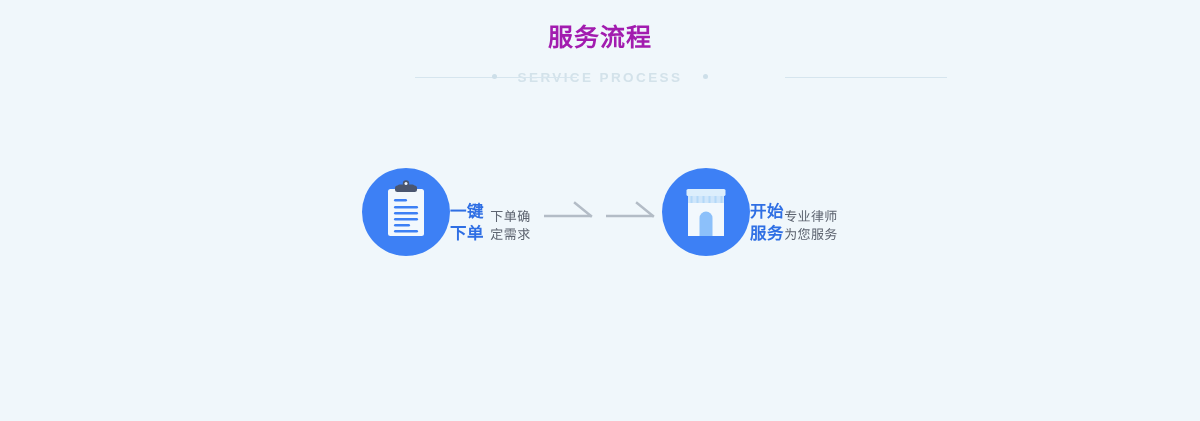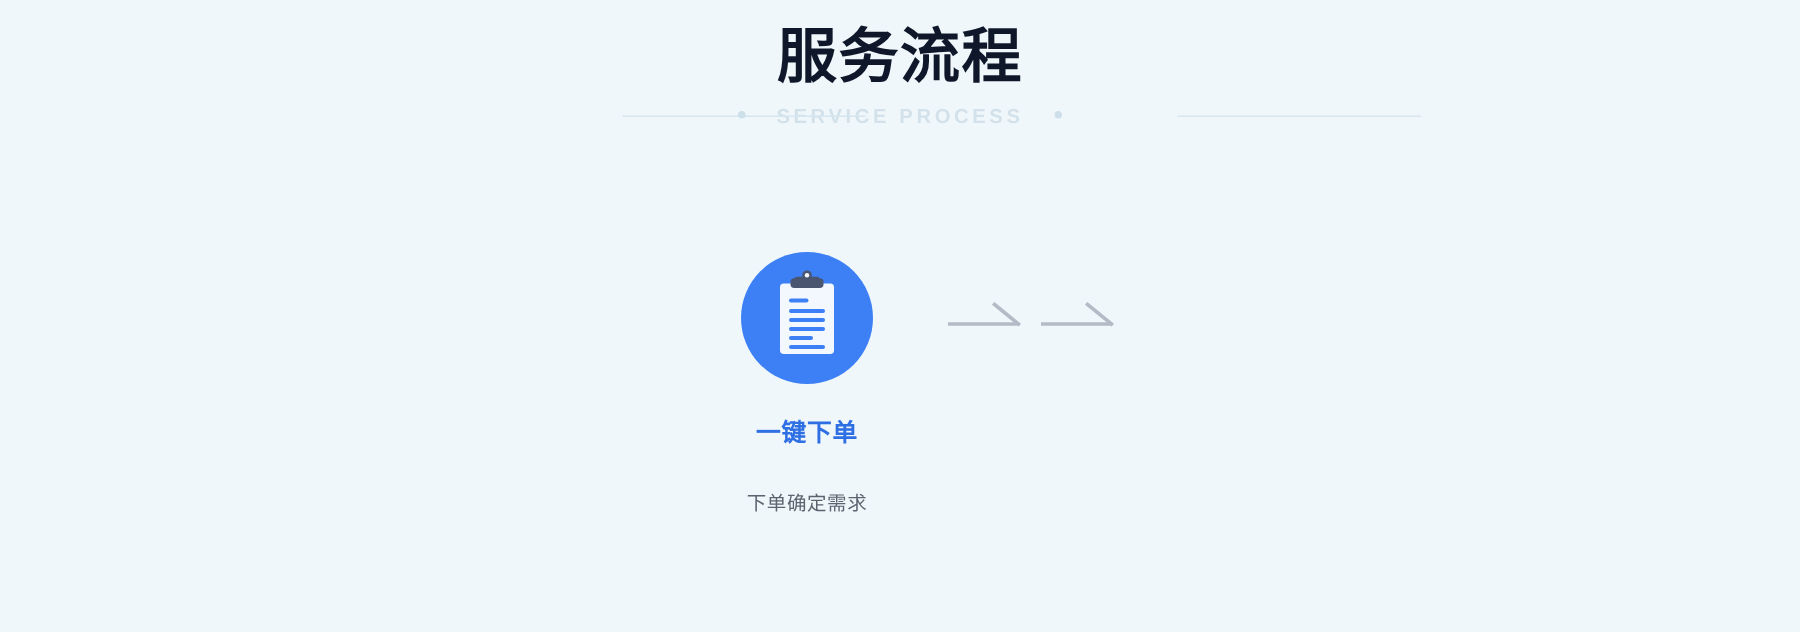--- a/index.html
+++ b/index.html
@@ -26,23 +26,23 @@
 
   
   .heading {
     position: absolute;
     left: 0;
     top: 18px;
     width: 1200px;
     text-align: center;
   }
   .heading-title {
-    font-size: 40px;
+    font-size: 25px;
     font-weight: bold;
-    color: #0f172a;
+    color: #a21caf;
     letter-spacing: 1px;
     line-height: 40px;
     font-family: "DejaVu Sans", "Liberation Sans", sans-serif;
   }
   .heading-sub-row {
     position: relative;
     margin-top: 8px;
     height: 22px;
     display: flex;
     align-items: center;
@@ -88,21 +88,21 @@
     top: 168px;
     width: 1200px;
     display: flex;
     justify-content: center;
     align-items: flex-start;
   }
 
   .step {
     width: 176px;
     display: flex;
-    flex-direction: column;
+    flex-direction: row;
     align-items: center;
   }
 
   .circle {
     width: 88px;
     height: 88px;
     border-radius: 50%;
     background: #3d80f5;
     position: relative;
     overflow: hidden;
@@ -191,15 +191,37 @@
     </div>
 
 
     <div class="arrow">
       <svg width="50" height="22" viewBox="0 0 50 22">
         <path d="M1 15 H46" stroke="#b3bcc6" stroke-width="2.4" fill="none" stroke-linecap="square"></path>
         <path d="M31 2 L47 15" stroke="#b3bcc6" stroke-width="2.4" fill="none" stroke-linecap="square"></path>
       </svg>
     </div>
 
+    <div class="step">
+      <div class="circle">
+        <svg width="88" height="88" viewBox="0 0 88 88">
+          <rect x="26" y="35" width="36" height="33" fill="#f2f8fd"></rect>
+          <path d="M26 35 h36 v-8 h-36 z" fill="#cfe6fb"></path>
+          <rect x="24.5" y="21" width="39" height="7" rx="1.6" fill="#dceefc"></rect>
+          <g fill="#b4d8f8">
+            <rect x="28.5" y="28" width="2" height="7"></rect>
+            <rect x="34.5" y="28" width="2" height="7"></rect>
+            <rect x="40.5" y="28" width="2" height="7"></rect>
+            <rect x="46.5" y="28" width="2" height="7"></rect>
+            <rect x="52.5" y="28" width="2" height="7"></rect>
+            <rect x="58.5" y="28" width="2" height="7"></rect>
+          </g>
+          <path d="M37.5 68 v-18 a6.5 6.5 0 0 1 13 0 v18 z" fill="#8cc0fa"></path>
+          <path d="M26 68 v-25 l8 5 v20 z" fill="#f2f8fd"></path>
+          <path d="M62 68 v-25 l-8 5 v20 z" fill="#f2f8fd"></path>
+        </svg>
+      </div>
+      <div class="step-title">开始服务</div>
+      <div class="step-desc">专业律师为您服务</div>
+    </div>
 
   </div>
 </div>
 
 </body></html>

